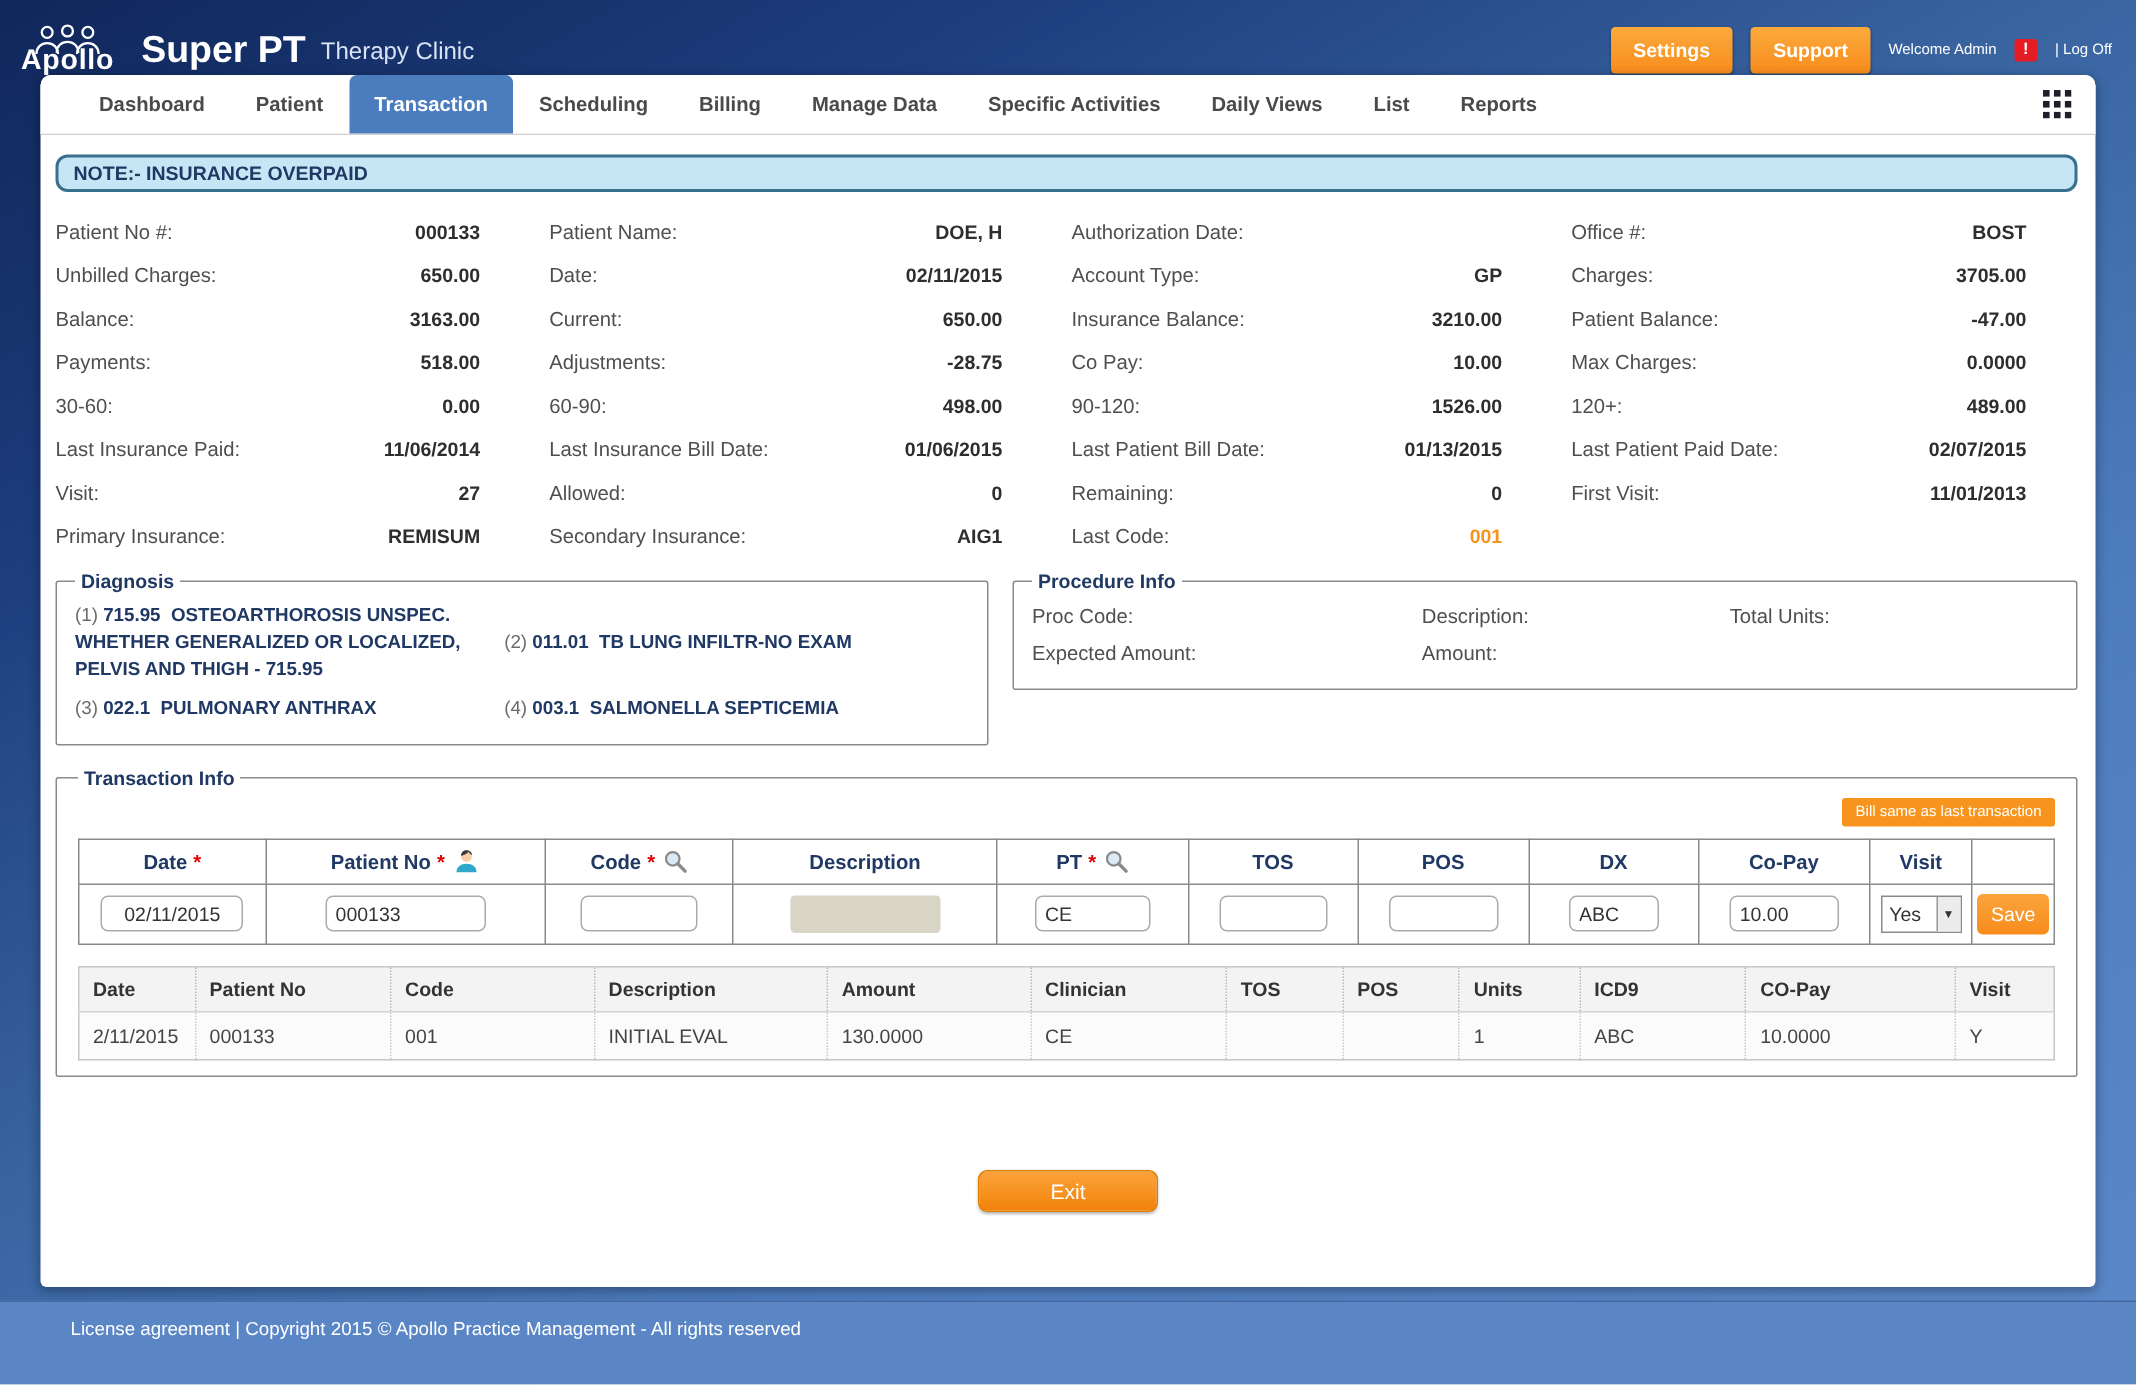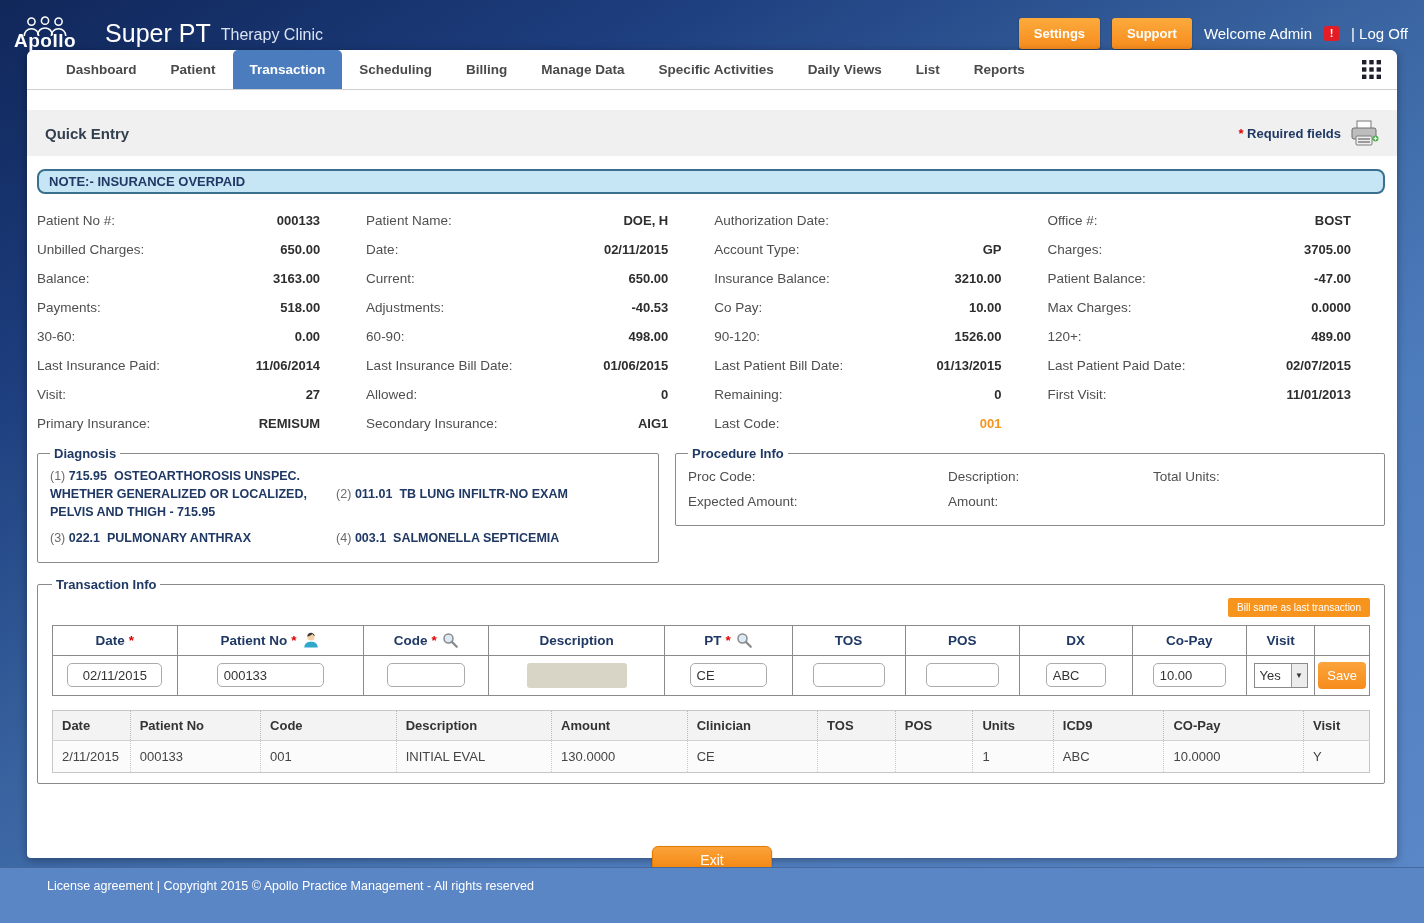--- a/index.html
+++ b/index.html
@@ -10,26 +10,26 @@
   *{box-sizing:border-box;}
   html,body{margin:0;padding:0;}
   body{width:1424px;height:923px;font-family:"Liberation Sans",sans-serif;}
   .page{position:relative;width:1424px;height:923px;overflow:hidden;
     background:linear-gradient(150deg,#10275a 0%,#1d3d7d 22%,#38639f 45%,#4d7cbd 68%,#5b88c8 100%);}
   
   .topbar{height:66px;display:flex;align-items:center;padding:0 16px 0 14px;}
   .logo{display:flex;flex-direction:column;align-items:center;line-height:1;margin-right:8px;}
   .logo svg{margin-bottom:-7px;}
   .logo-word{color:#fff;font-weight:bold;font-size:19px;letter-spacing:.5px;}
-  .app-title{color:#fff;font-size:25px;font-weight:normal;margin:0 10px 0 21px;}
+  .app-title{color:#fff;font-size:25px;font-weight:bold;margin:0 10px 0 10px;}
   .app-sub{color:#d9e3f4;font-size:16px;margin-top:4px;}
   .top-right{margin-left:auto;display:flex;align-items:center;gap:12px;}
   .btn-orange{background:linear-gradient(#fcaa3d,#f78c1c);color:#fff;font-weight:bold;font-size:13px;
     padding:8px 15px;border-radius:3px;border:none;cursor:pointer;box-shadow:0 1px 2px rgba(0,0,0,.4);}
-  .welcome,.logoff{color:#fff;font-size:15px;}
+  .welcome,.logoff{color:#fff;font-size:10px;}
   .alert-badge{background:var(--alert-red);color:#fff;width:15px;height:15px;font-size:11px;font-weight:bold;
     display:inline-flex;align-items:center;justify-content:center;border-radius:2px;}
   
   .card{position:absolute;top:50px;left:27px;right:27px;height:808px;background:#fff;
     border-radius:7px 7px 4px 4px;box-shadow:0 2px 8px rgba(0,0,0,.35);}
   .nav{height:40px;display:flex;align-items:stretch;padding-left:22px;border-radius:7px 7px 0 0;
     background:#fff;border-bottom:1px solid #cfcfcf;}
   .tab{display:flex;align-items:center;padding:0 17px;font-size:13.5px;font-weight:bold;color:#4a4a4a;cursor:pointer;}
   .tab.active{background:var(--tab-active);color:#fff;border-radius:5px 5px 0 0;}
   .nav-grid{margin-left:auto;margin-right:16px;align-self:center;cursor:pointer;line-height:0;}
@@ -143,36 +143,20 @@
           <rect x="0" y="7.3" width="4.4" height="4.4"></rect>
             <rect x="7.3" y="7.3" width="4.4" height="4.4"></rect>
             <rect x="14.6" y="7.3" width="4.4" height="4.4"></rect>
           <rect x="0" y="14.6" width="4.4" height="4.4"></rect>
             <rect x="7.3" y="14.6" width="4.4" height="4.4"></rect>
             <rect x="14.6" y="14.6" width="4.4" height="4.4"></rect>
         </svg>
       </span>
     </div>
 
-    <div class="qbar">
-      <span class="qtitle">Quick Entry</span>
-      <span class="req-note">
-        <span><span class="req">*</span>
-        <span>Required fields</span></span>
-        <svg width="30" height="27" viewBox="0 0 30 27">
-          <rect x="8" y="1" width="14" height="8" fill="#fdfdfd" stroke="#7a7a7a"></rect>
-          <rect x="3" y="8" width="24" height="11" rx="2" fill="#bdbdbd" stroke="#6e6e6e"></rect>
-          <rect x="7" y="16" width="16" height="9" rx="1" fill="#efefef" stroke="#7a7a7a"></rect>
-          <rect x="9" y="18" width="12" height="2" fill="#9a9a9a"></rect>
-          <rect x="9" y="21" width="12" height="2" fill="#9a9a9a"></rect>
-          <circle cx="26.5" cy="18.5" r="3" fill="#49b749"></circle>
-          <path d="M26.5 16.8v3.4M24.8 18.5h3.4" stroke="#fff" stroke-width="1.1"></path>
-        </svg>
-      </span>
-    </div>
 
     <div class="note">NOTE:- INSURANCE OVERPAID</div>
 
     <div class="summary">
       <div class="srow">
         <div class="scell">
             <span class="lbl">Patient No #:</span>
             <span class="val">000133</span>
           </div>
         <div class="scell">
@@ -224,21 +208,21 @@
             <span class="val">-47.00</span>
           </div>
       </div>
       <div class="srow">
         <div class="scell">
             <span class="lbl">Payments:</span>
             <span class="val">518.00</span>
           </div>
         <div class="scell">
             <span class="lbl">Adjustments:</span>
-            <span class="val">-40.53</span>
+            <span class="val">-28.75</span>
           </div>
         <div class="scell">
             <span class="lbl">Co Pay:</span>
             <span class="val">10.00</span>
           </div>
         <div class="scell">
             <span class="lbl">Max Charges:</span>
             <span class="val">0.0000</span>
           </div>
       </div>

